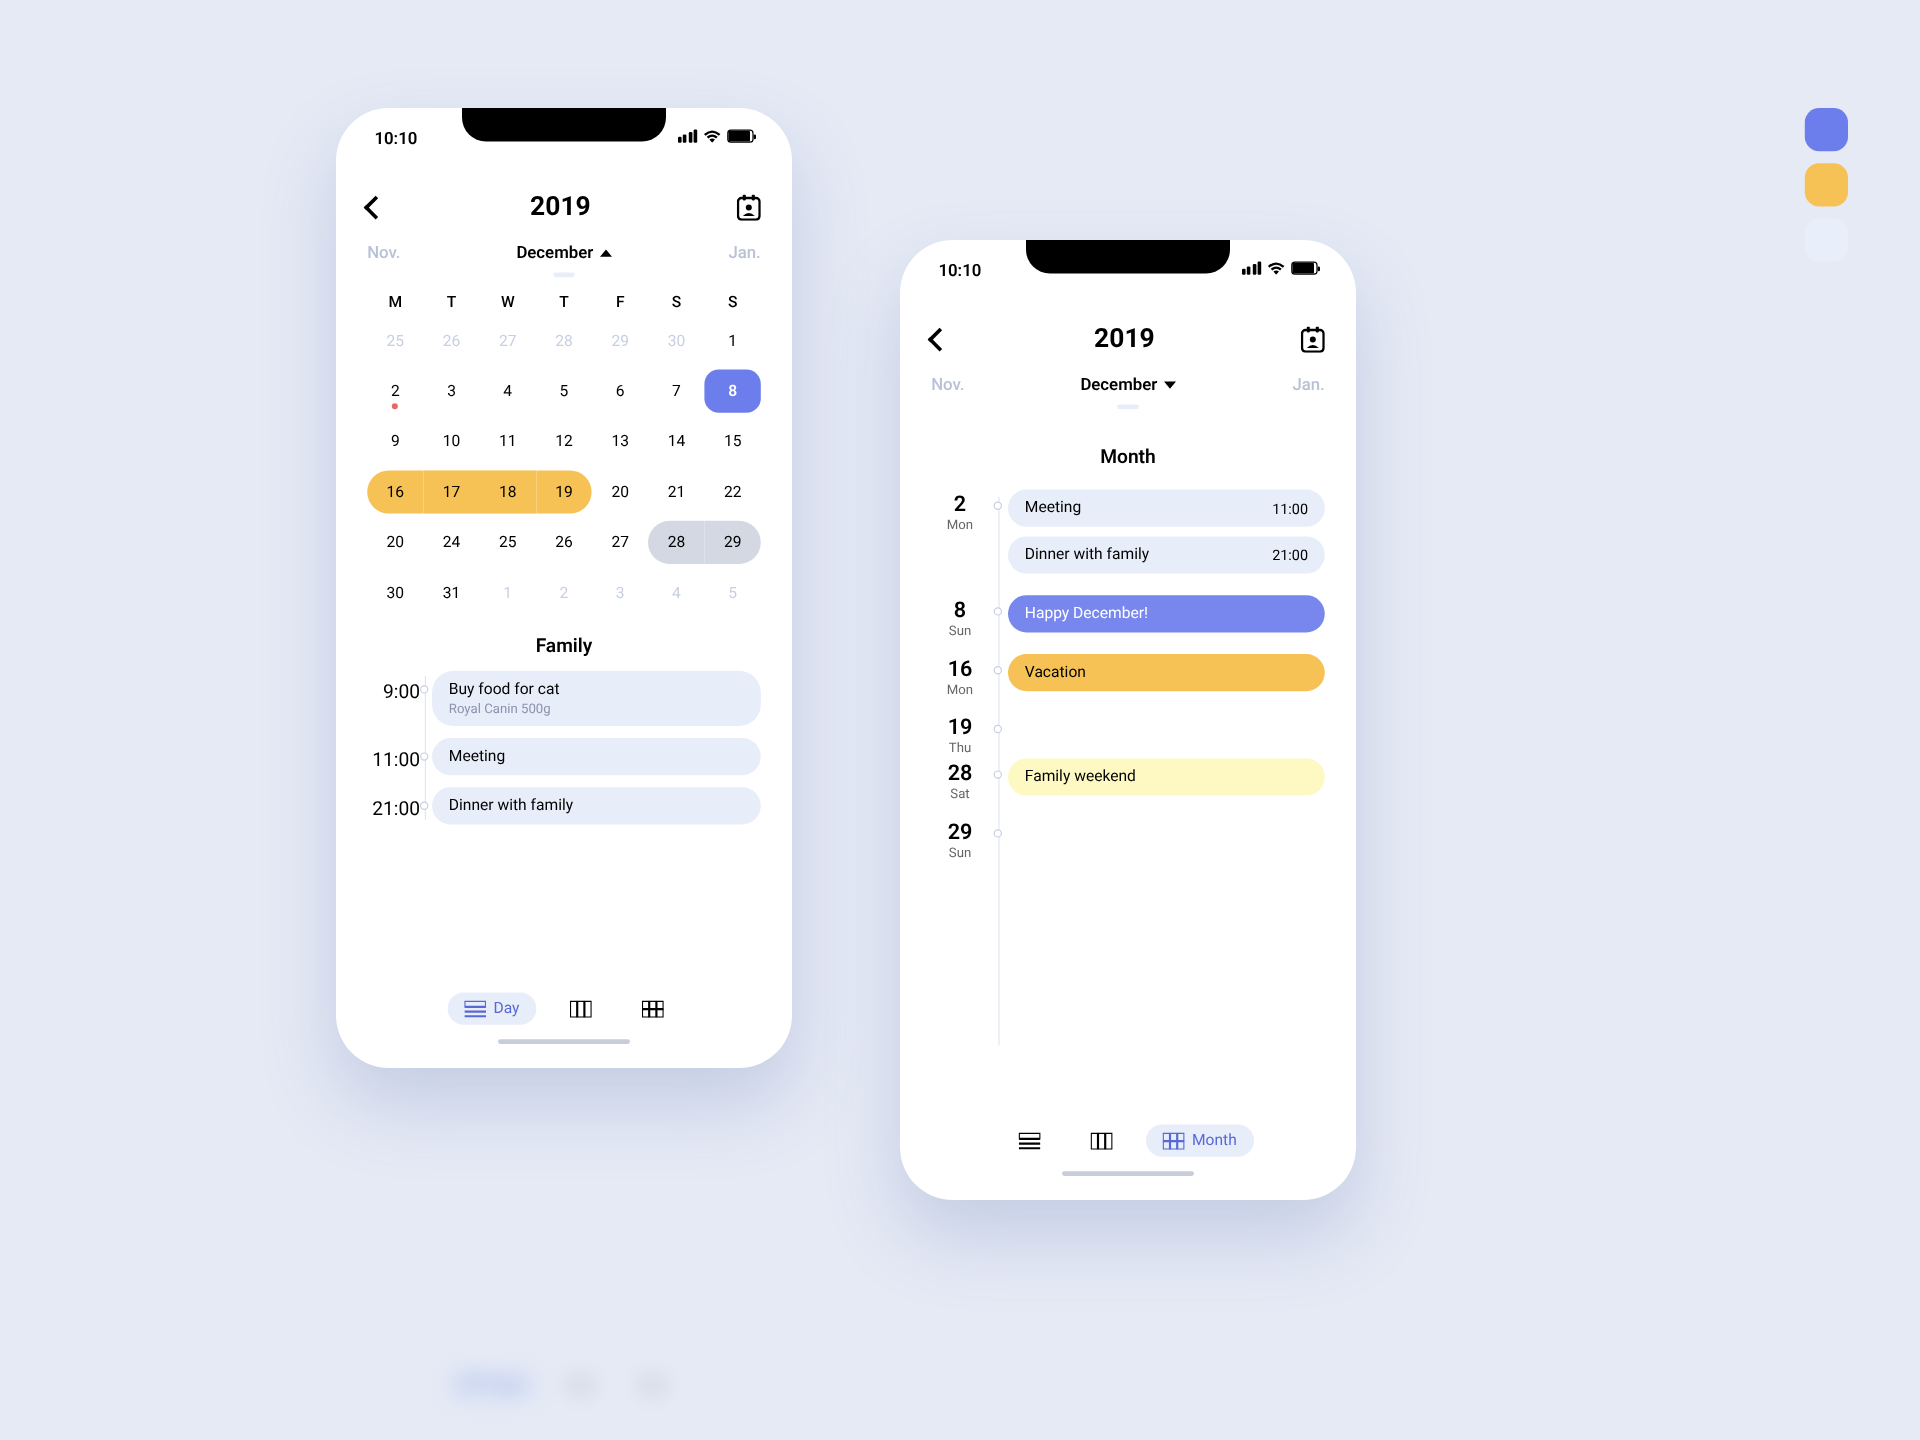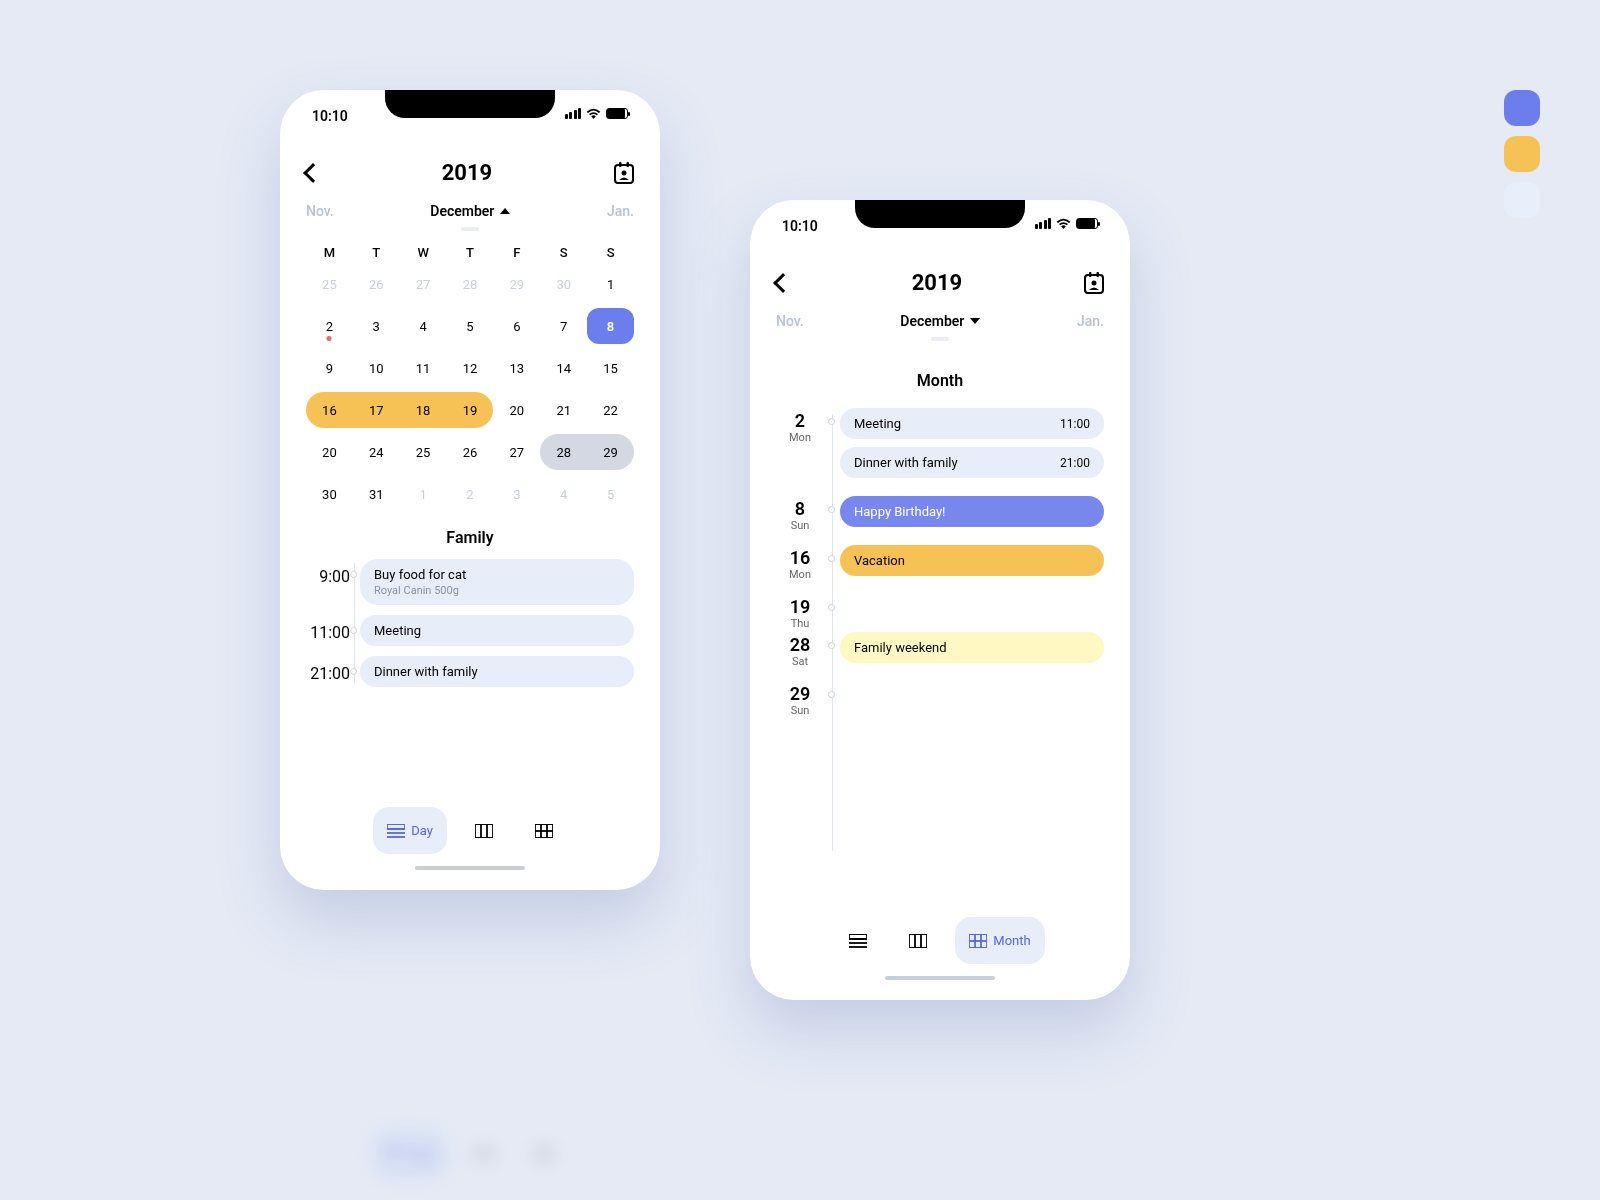--- a/index.html
+++ b/index.html
@@ -120,21 +120,21 @@
   .month-list { display:flex; flex-direction:column; gap:18px; position:relative; padding-left:64px; margin-top:6px; flex:1; }
   .month-list::before { content:""; position:absolute; left:56px; top:6px; bottom:6px; width:1px; background:#e0e6f2; }
   .ml-row { position:relative; }
   .ml-date { position:absolute; left:-64px; width:48px; text-align:center; top:2px; }
   .ml-date .num { font-size:18px; font-weight:600; }
   .ml-date .dow { font-size:11px; color:#666; }
   .ml-dot { position:absolute; left:-12px; top:10px; width:7px; height:7px; border:1.5px solid #c7d0e2; background:#fff; border-radius:50%; }
   .ml-pills { display:flex; flex-direction:column; gap:8px; }
 
   .view-switch { display:flex; justify-content:center; gap:14px; margin-top:auto; padding-top:12px; }
-  .vs-btn { display:flex; align-items:center; gap:6px; padding:16px 14px; border-radius:16px; font-size:13px; color:#333; cursor:pointer;margin-top:48px; }
+  .vs-btn { display:flex; align-items:center; gap:6px; padding:6px 14px; border-radius:16px; font-size:13px; color:#333; cursor:pointer;margin-top:48px; }
   .vs-btn.active { background:#e7edf9; color:#5868d6; }
   .vs-icon { width:18px; height:14px; }
 
   .home-indicator { width:110px; height:4px; background:#c7cdd9; border-radius:3px; margin:12px auto 0; }
 
   .reflection {
     position:absolute; bottom:40px; left:280px; width:380px; height:60px;
     filter: blur(8px); opacity:.5;
     display:flex; justify-content:center; gap:14px; align-items:center;
   }
@@ -367,21 +367,21 @@
             </div>
           </div>
         </div>
         <div class="ml-row">
           <div class="ml-date">
             <div class="num">8</div>
             <div class="dow">Sun</div>
           </div>
           <div class="ml-dot"></div>
           <div class="ml-pills">
-            <div class="pill purple">Happy Birthday!</div>
+            <div class="pill purple">Happy December!</div>
           </div>
         </div>
         <div class="ml-row">
           <div class="ml-date">
             <div class="num">16</div>
             <div class="dow">Mon</div>
           </div>
           <div class="ml-dot"></div>
           <div class="ml-pills">
             <div class="pill yellow">Vacation</div>

